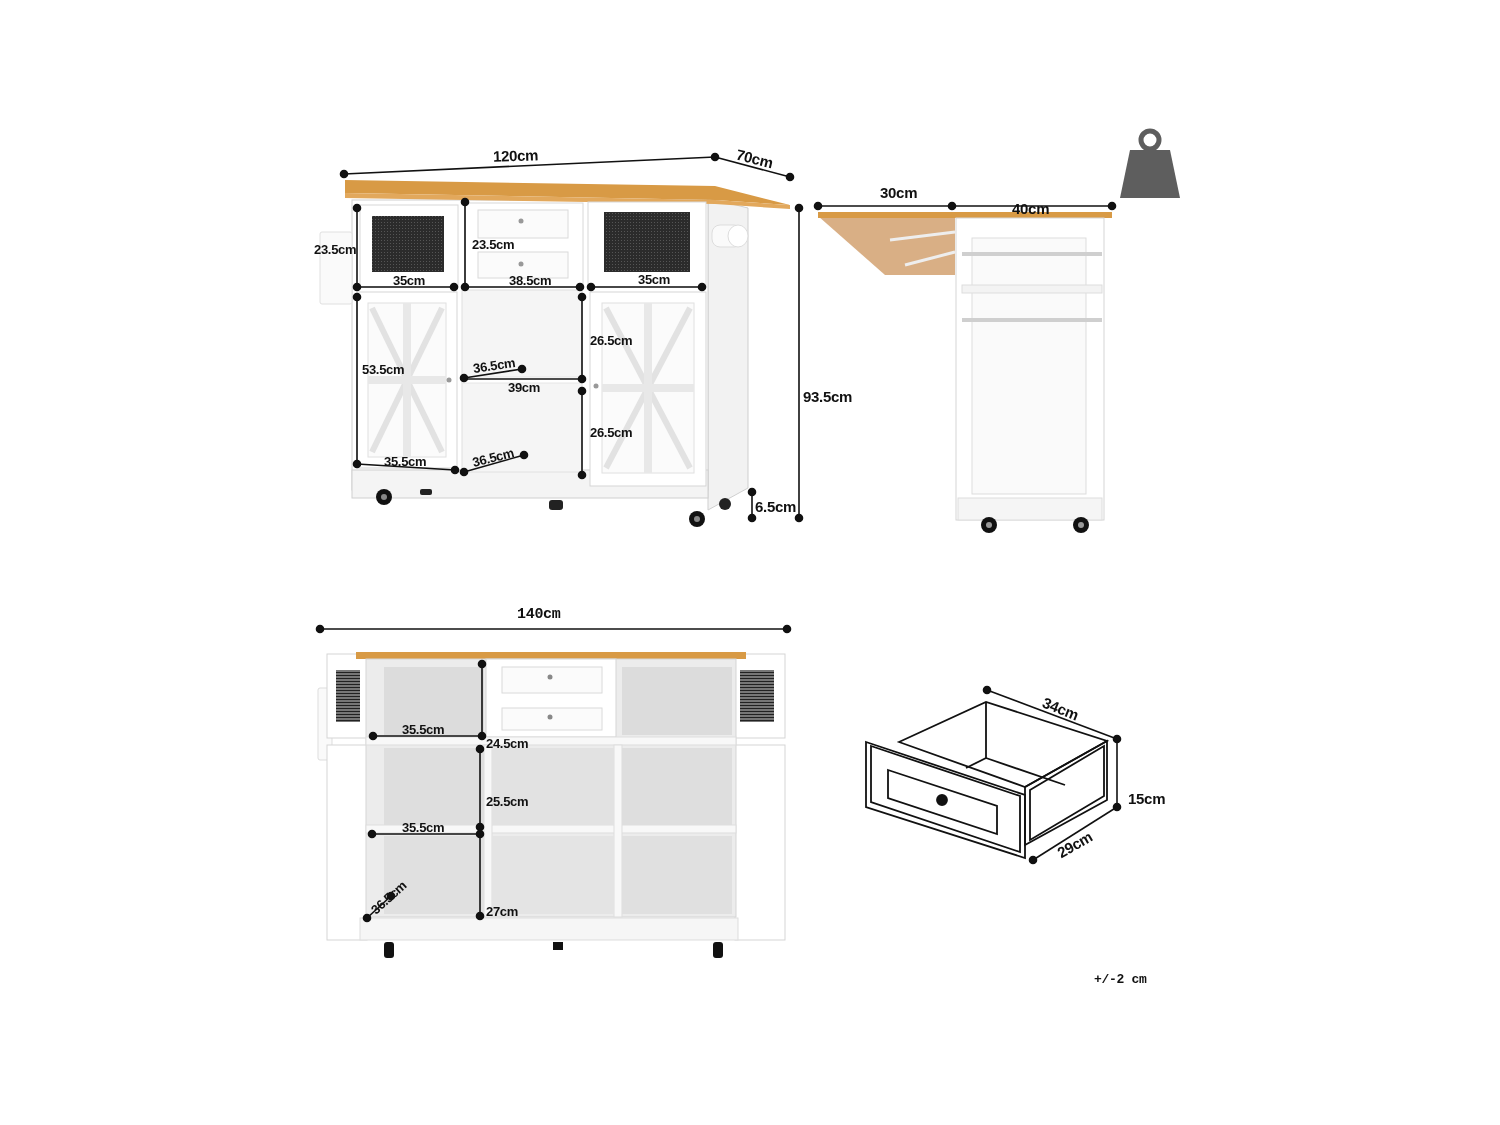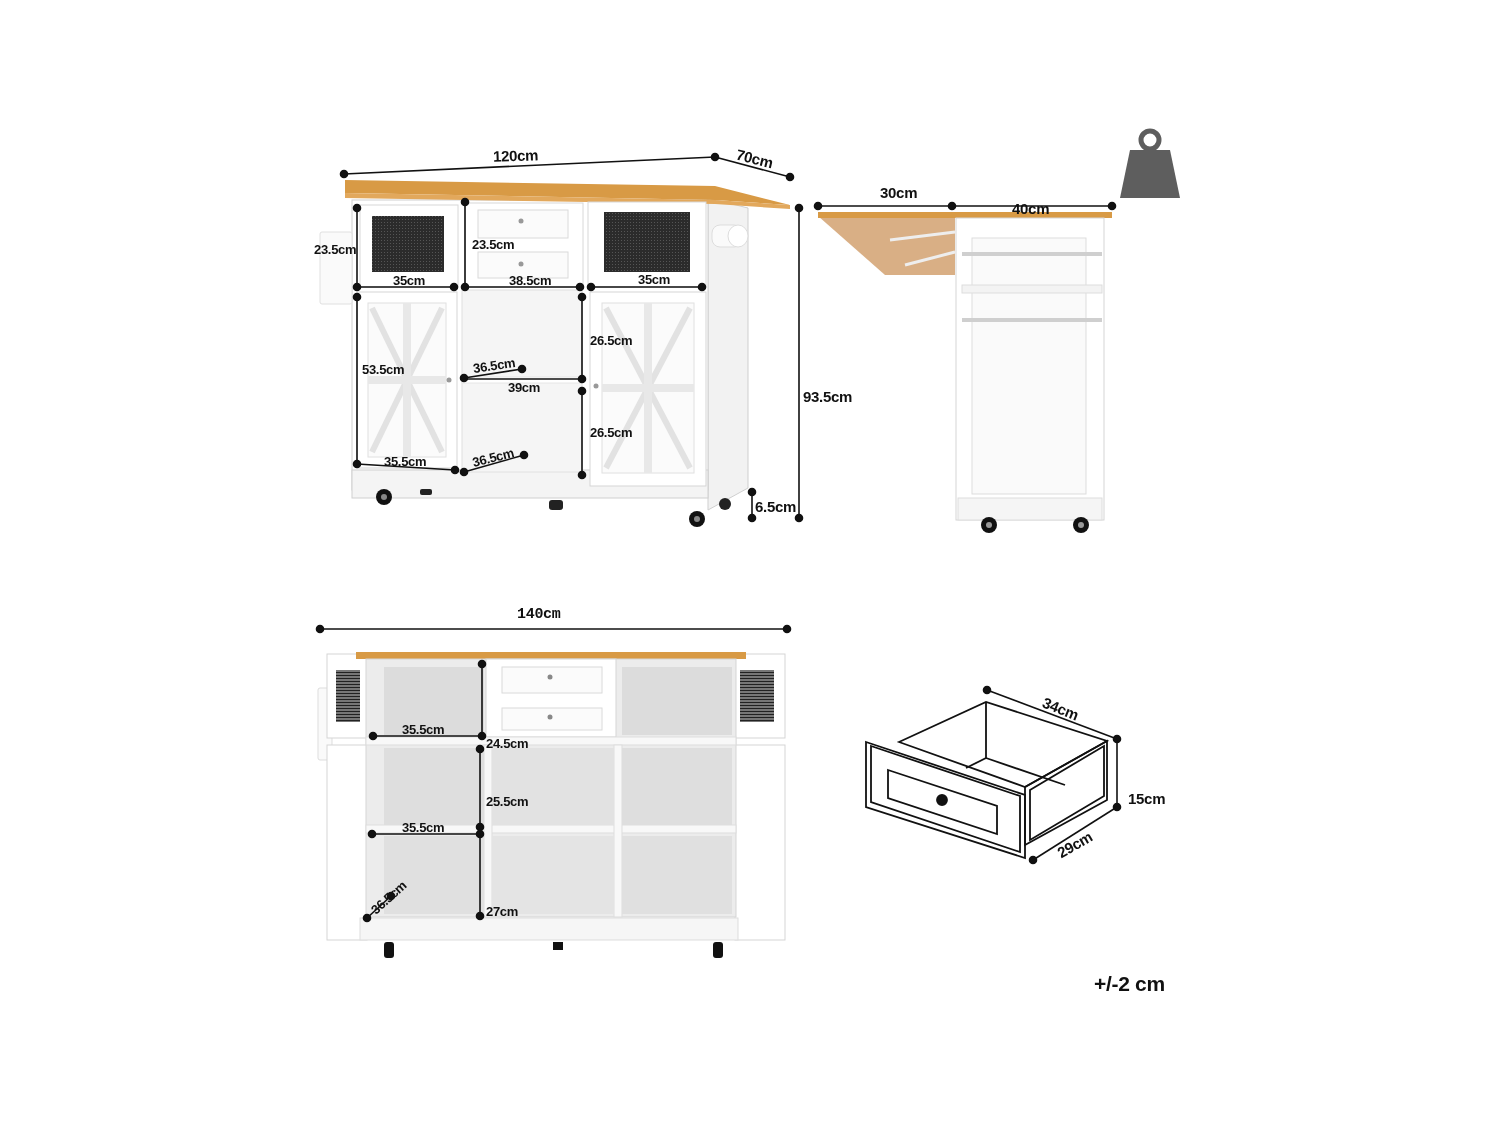--- a/index.html
+++ b/index.html
@@ -1,19 +1,19 @@
 <!DOCTYPE html>
 <html><head>
 <meta charset="utf-8">
 <style>
   html,body{margin:0;padding:0;background:#ffffff;}
   body{width:1500px;height:1125px;position:relative;overflow:hidden;font-family:"Liberation Sans",sans-serif;color:#111;}
   .lbl{position:absolute;font-weight:bold;font-size:13px;white-space:nowrap;color:#111;letter-spacing:-0.3px;}
   .lbl.big{font-size:15px;}
-  .lbl.xl{font-size:21px;}
+  .lbl.xl{font-size:13px;font-family:Liberation Mono, monospace;}
   svg{position:absolute;left:0;top:0;}
   .weight-text{position:absolute;left:1123px;top:168px;width:56px;text-align:right;color:#fff;font-weight:bold;font-size:17px;letter-spacing:-1px;margin-left:44px;}
 </style>
 </head>
 <body>
 
 <svg width="1500" height="1125" viewBox="0 0 1500 1125">
   <defs>
     <pattern id="mesh" width="3" height="3" patternUnits="userSpaceOnUse">
       <rect width="3" height="3" fill="#2b2b2b"></rect>

